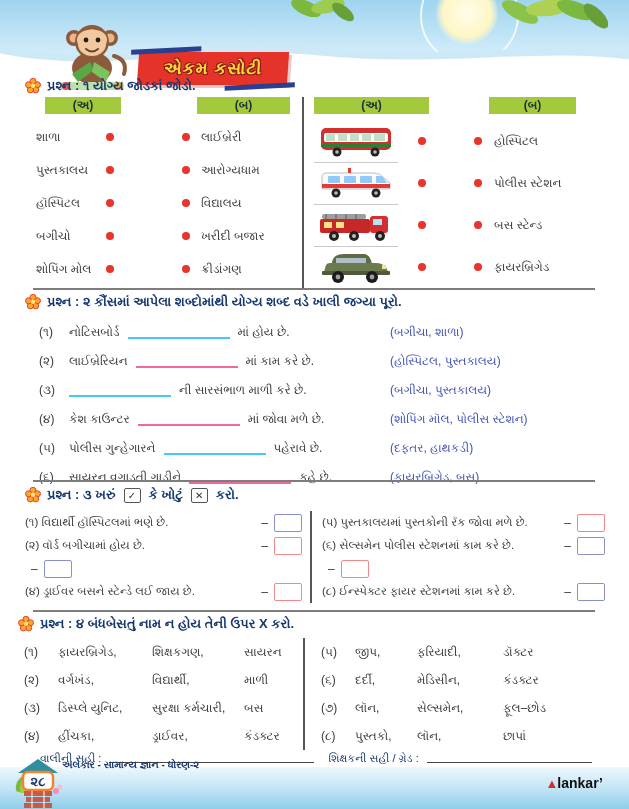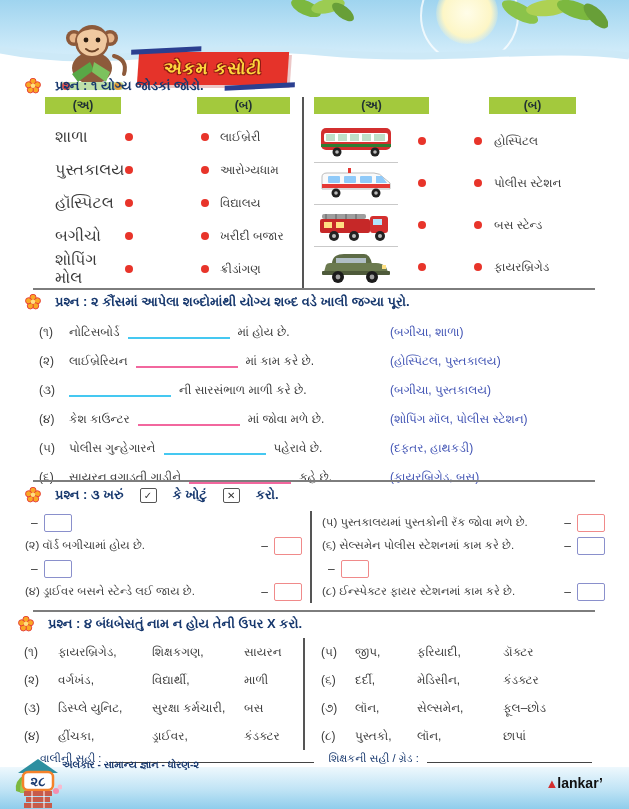--- a/index.html
+++ b/index.html
@@ -18,34 +18,34 @@
   
   .monkey{position:absolute;left:52px;top:16px;}
   .banner{position:absolute;left:138px;top:52px;width:150px;height:33px;background:#e5332a;
           transform:skewX(-4deg);box-shadow:3px 3px 0 rgba(180,30,30,.25);
           display:flex;align-items:center;justify-content:center;}
   .banner:before{content:"";position:absolute;left:-8px;top:-4px;width:70px;height:5px;background:#2b3f90;transform:rotate(-3deg);}
   .banner:after{content:"";position:absolute;right:-8px;bottom:-4px;width:70px;height:5px;background:#2b3f90;transform:rotate(-3deg);}
   .banner-title{font-size:17px;font-weight:bold;color:#ffd83d;letter-spacing:1px;
           text-shadow:1px 1px 0 #8e1b12,-1px -1px 0 #8e1b12,1px -1px 0 #8e1b12,-1px 1px 0 #8e1b12;}
   
-  .q-head{display:flex;align-items:center;gap:14px;font-size:13px;font-weight:bold;color:#17386e;}
+  .q-head{display:flex;align-items:center;gap:6px;font-size:13px;font-weight:bold;color:#17386e;}
   .q-head .flower{flex:0 0 auto;}
   .sep{position:absolute;left:33px;width:562px;border-top:2px solid #7d7d7d;}
   .red-dot{width:8px;height:8px;border-radius:50%;background:#e8342a;flex:0 0 auto;}
   
   .q1-wrap{position:absolute;left:25px;top:78px;width:580px;}
   .match{display:flex;margin-top:3px;}
   .half-l{width:277px;border-right:2px solid #555;}
   .half-r{flex:1;padding-left:4px;}
   .bars{display:flex;height:17px;margin-bottom:6px;}
   .gbar{background:#a3c93d;height:17px;line-height:17px;text-align:center;
         font-size:12px;font-weight:bold;color:#233;}
   .m-row{height:33px;display:flex;align-items:center;}
-  .a-label{margin-left:30px;width:70px;font-size:16px;color:#3a3a3a;}
+  .a-label{margin-left:11px;width:70px;font-size:12px;color:#3a3a3a;}
   .m-row .gap{width:68px;}
   .b-label{margin-left:11px;font-size:12px;color:#3a3a3a;}
   .r-row{height:42px;display:flex;align-items:center;}
   .veh{margin-left:6px;width:84px;height:42px;display:flex;align-items:center;justify-content:center;
        border-bottom:1px solid #c9c9c9;}
   .r-row:last-child .veh{border-bottom:none;}
   .r-row .d1{margin-left:20px;} .r-row .d2{margin-left:48px;}
   .r-b-label{margin-left:12px;font-size:12px;color:#3a3a3a;}
   
   .q2-wrap{position:absolute;left:25px;top:294px;width:580px;}
@@ -370,20 +370,21 @@
         </span>
       <span>કે ખોટું</span>
       <span class="tick-box">
           <span>✕</span>
         </span>
       <span>કરો.</span>
     </div>
     <div class="cols">
       <div class="col-l">
         <div class="tf-row">
+          <span class="tf-txt">(૧) વિદ્યાર્થી હૉસ્પિટલમાં ભણે છે.</span>
           <span class="tf-dash">–</span>
           <span class="ans-box blue"></span>
         </div>
         <div class="tf-row">
           <span class="tf-txt">(૨) વૉર્ડ બગીચામાં હોય છે.</span>
           <span class="tf-dash">–</span>
           <span class="ans-box red"></span>
         </div>
         <div class="tf-row">
           <span class="tf-dash">–</span>

